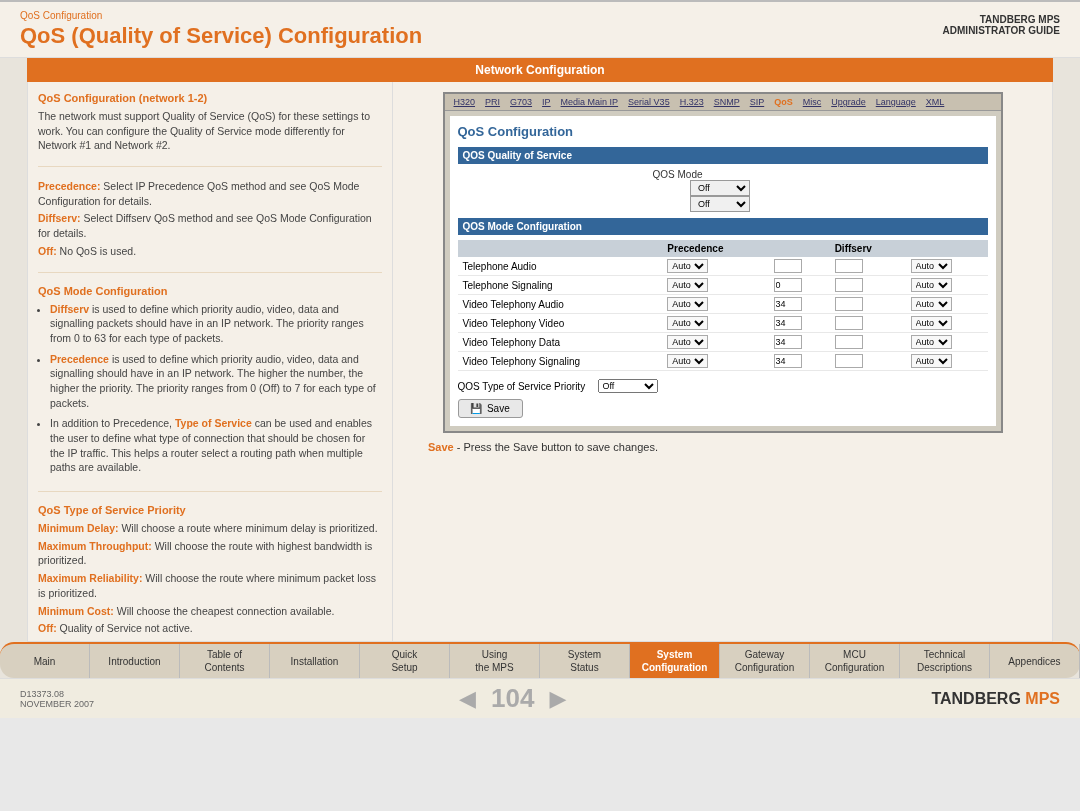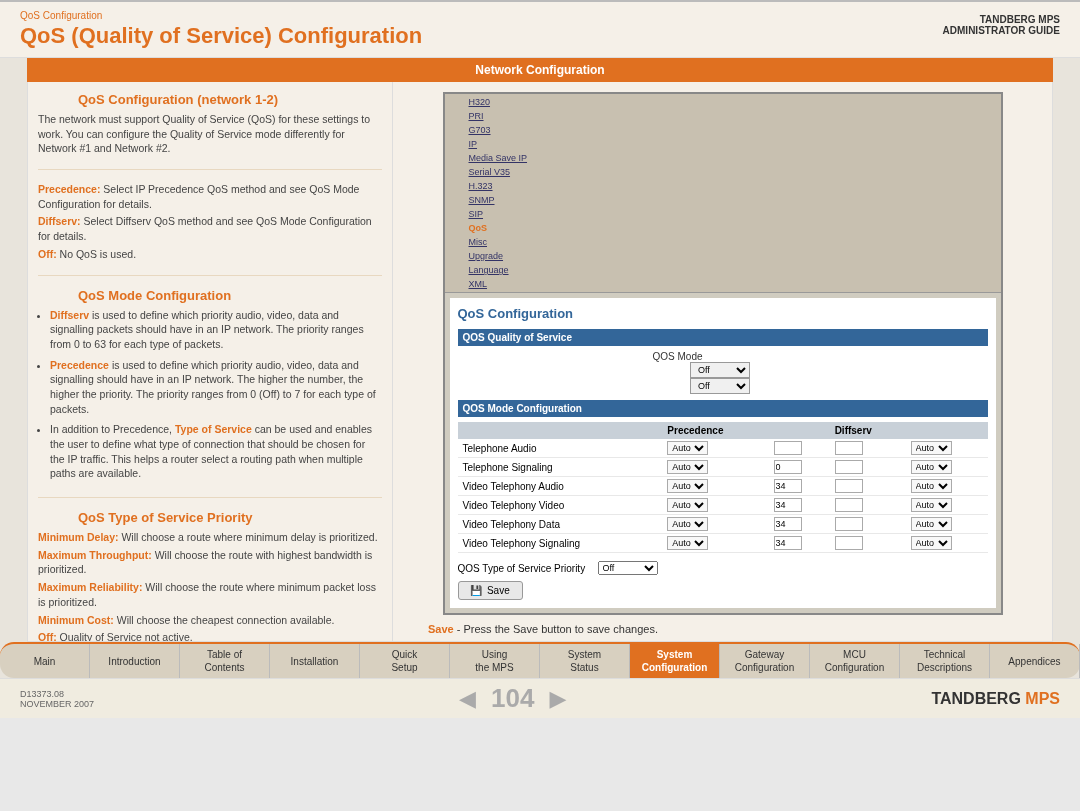--- a/index.html
+++ b/index.html
@@ -78,23 +78,22 @@
     .info-section {
       margin-bottom: 12px;
       padding-bottom: 10px;
       border-bottom: 1px solid #e8d8c0;
     }
     .info-section:last-child { border-bottom: none; }
 
     .info-section-title {
       color: #e07020;
       font-weight: bold;
-      font-size: 13px;
+      font-size: 11px;
       margin-bottom: 5px;
-      margin-left: 40px;
     }
     .info-section p {
       color: #444;
       font-size: 10.5px;
       line-height: 1.4;
       margin-bottom: 3px;
     }
     .term { color: #e07020; font-weight: bold; }
 
     .bullet-list {
@@ -144,24 +143,23 @@
       color: white;
       font-weight: bold;
     }
     .tab.inactive { background: #c8c0b0; }
 
     
     .sub-tab-bar {
       background: #c8c0b0;
       display: flex;
       flex-wrap: wrap;
-      padding: 2px 20px;
+      padding: 2px 5px;
       gap: 2px;
       border-bottom: 1px solid #999;
-      flex-direction: column;
     }
     .sub-tab {
       font-size: 9px;
       color: #336;
       cursor: pointer;
       padding: 1px 4px;
       text-decoration: underline;
     }
     .sub-tab.active {
       color: #e07020;
@@ -410,21 +408,21 @@
       <div class="right-panel">
 
         <div class="ui-screenshot">
 
 
           <div class="sub-tab-bar">
             <span class="sub-tab">H320</span>
             <span class="sub-tab">PRI</span>
             <span class="sub-tab">G703</span>
             <span class="sub-tab">IP</span>
-            <span class="sub-tab">Media Save IP</span>
+            <span class="sub-tab">Media Main IP</span>
             <span class="sub-tab">Serial V35</span>
             <span class="sub-tab">H.323</span>
             <span class="sub-tab">SNMP</span>
             <span class="sub-tab">SIP</span>
             <span class="sub-tab active">QoS</span>
             <span class="sub-tab">Misc</span>
             <span class="sub-tab">Upgrade</span>
             <span class="sub-tab">Language</span>
             <span class="sub-tab">XML</span>
           </div>

